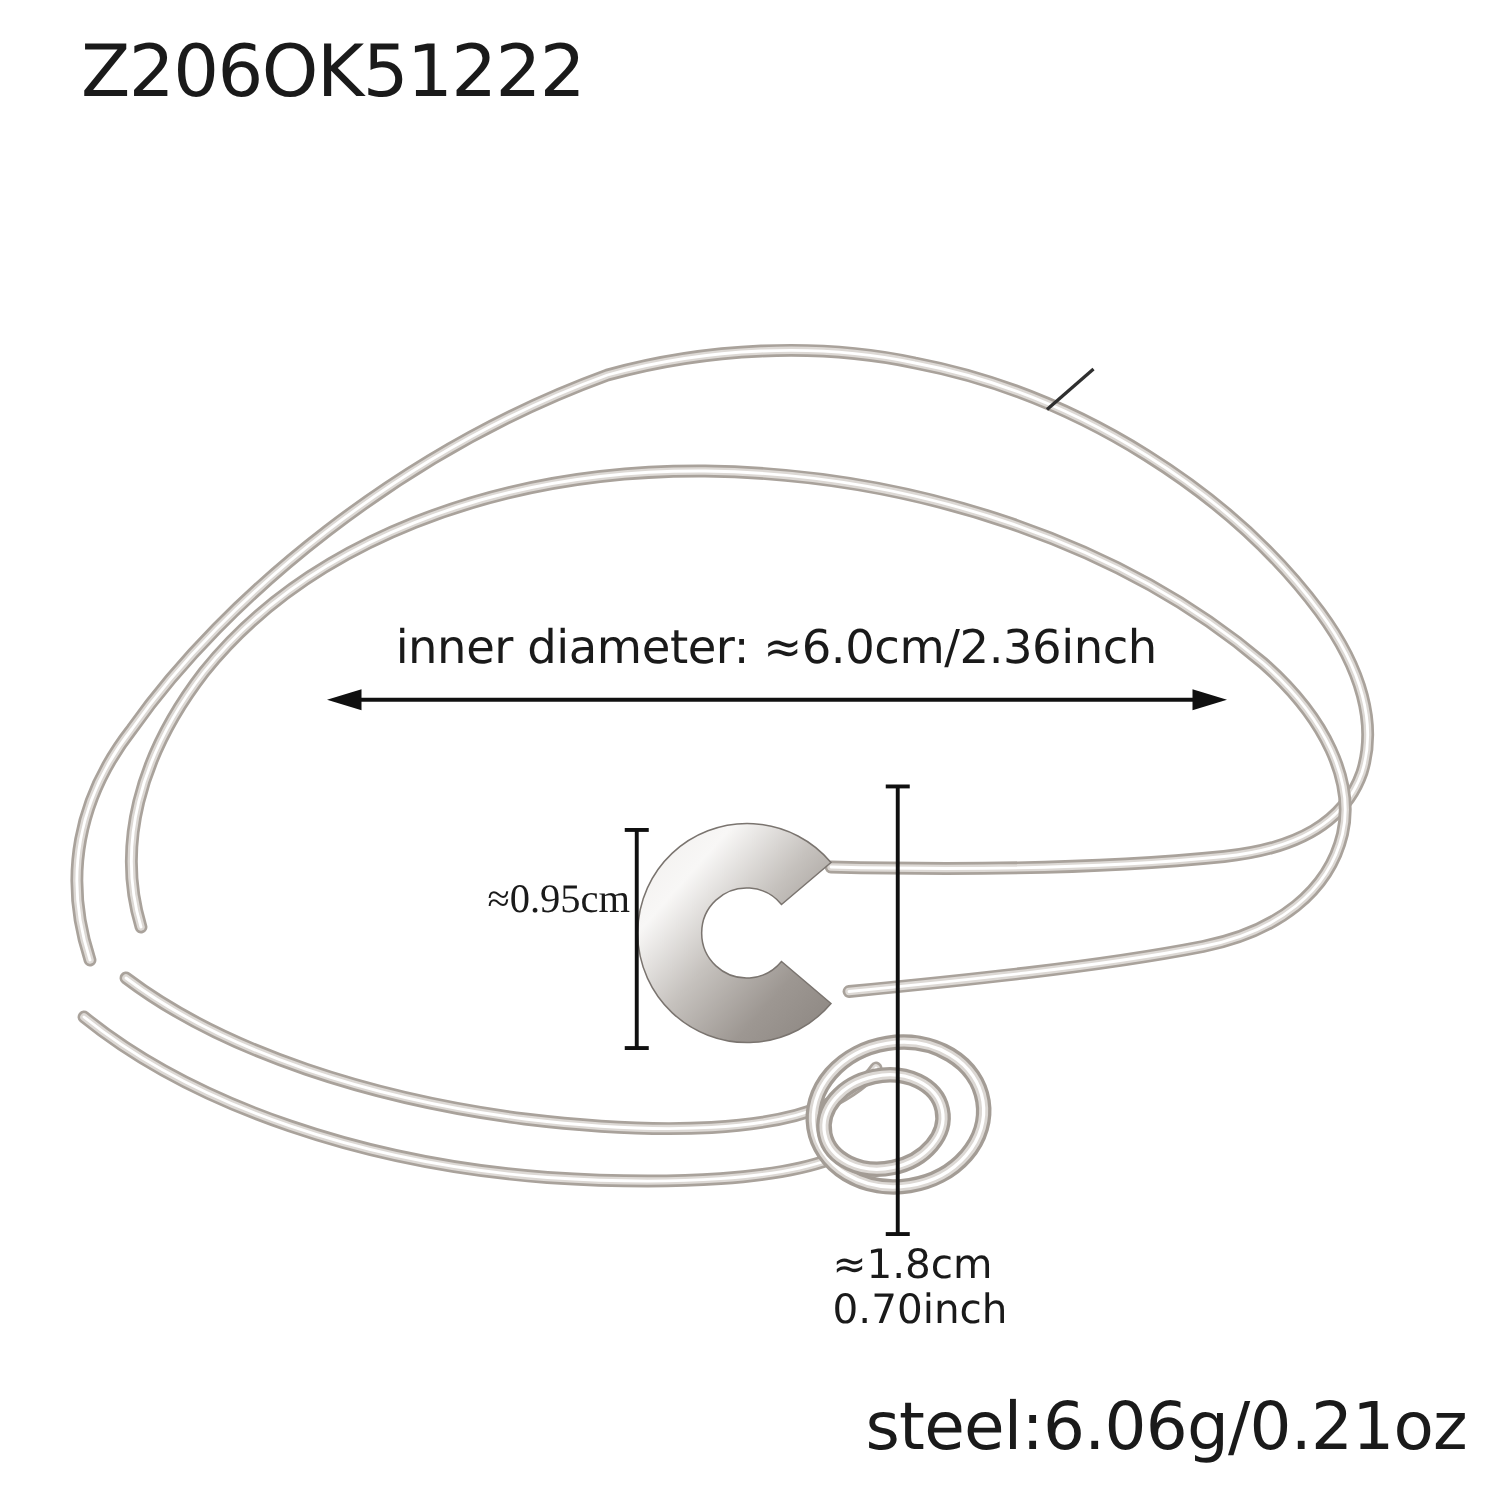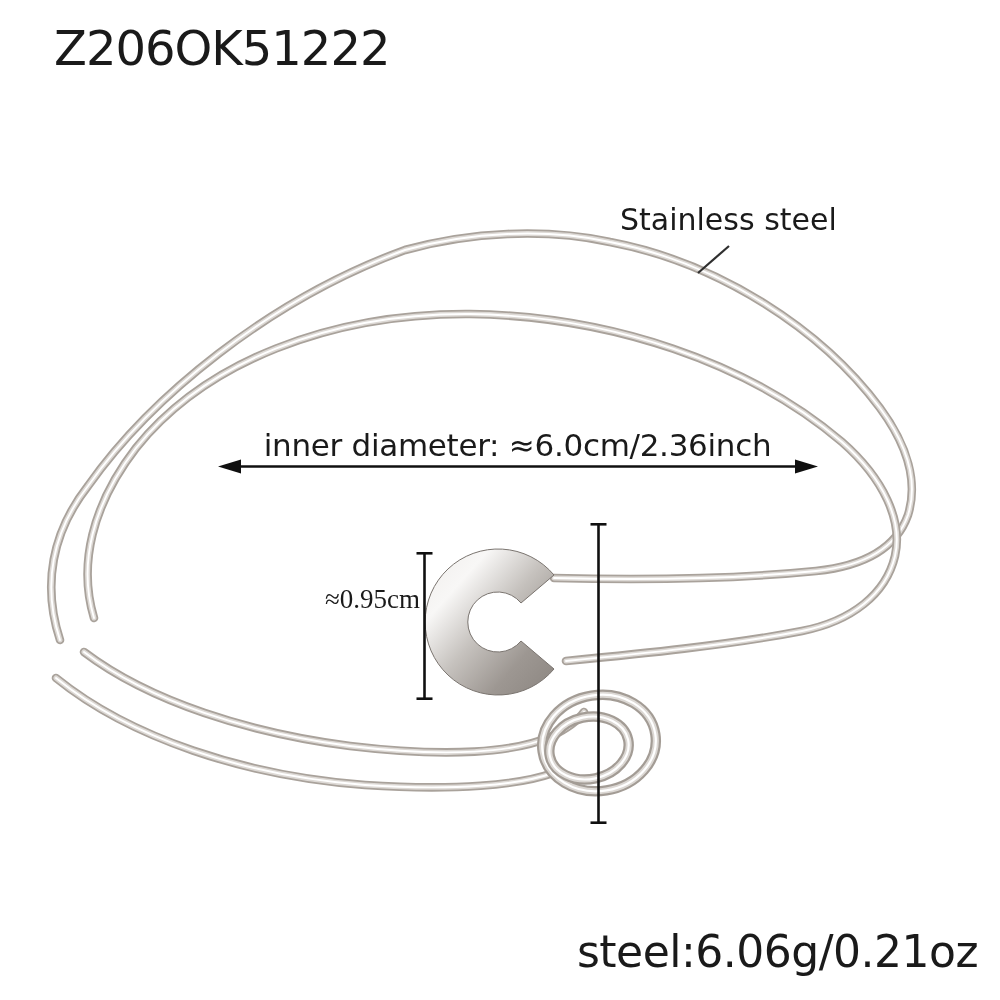--- a/index.html
+++ b/index.html
@@ -16,21 +16,21 @@
   .coil-mid {fill:none;stroke:#dcd8d4;stroke-width:6;}
   .coil-hi  {fill:none;stroke:#ffffff;stroke-width:2.2;}
 
   .dim-line{stroke:#101010;stroke-width:2.6;}
   .dim-fill{fill:#101010;}
   .pointer-line{stroke:#2f2f2f;stroke-width:2.2;}
 
   .label{position:absolute;white-space:nowrap;}
   .product-code{left:54px;top:20px;font-size:48px;letter-spacing:-1px;}
   .material-label{left:620px;top:202px;font-size:30px;}
-  .inner-dia-label{left:217px;top:427px;width:601px;text-align:center;
+  .inner-dia-label{left:217px;top:414px;width:601px;text-align:center;
                    font-size:31px;letter-spacing:-0.3px;}
   .clasp-label{left:280px;top:585px;width:140px;text-align:right;
                font-size:27px;line-height:29.5px;font-family:Liberation Serif, serif;}
   .pin-label{left:555px;top:829px;font-size:27px;line-height:30px;}
   .weight-label{right:22px;top:926px;font-size:44px;letter-spacing:-0.5px;}
   .lbl-line{display:block;}
 </style>
 </head>
 <body>
 
@@ -100,24 +100,27 @@
       <line x1="598.5" y1="524" x2="598.5" y2="823" class="dim-line"></line>
       <line x1="590.5" y1="524.3" x2="606.5" y2="524.3" class="dim-line"></line>
       <line x1="590.5" y1="822.7" x2="606.5" y2="822.7" class="dim-line"></line>
 
       <line x1="729" y1="246" x2="698" y2="273" class="pointer-line"></line>
     </g>
   </svg>
 
   <div class="label product-code">Z206OK51222</div>
 
-  <div class="label material-label">Stainless steel</div>
 
   <div class="label inner-dia-label">inner diameter: ≈6.0cm/2.36inch</div>
 
   <div class="label clasp-label">
     <span class="lbl-line">≈0.95cm</span>
   </div>
 
+  <div class="label pin-label">
+    <span class="lbl-line">≈1.8cm</span>
+    <span class="lbl-line">0.70inch</span>
+  </div>
 
   <div class="label weight-label">steel:6.06g/0.21oz</div>
 
 </div>
 
 </body></html>

